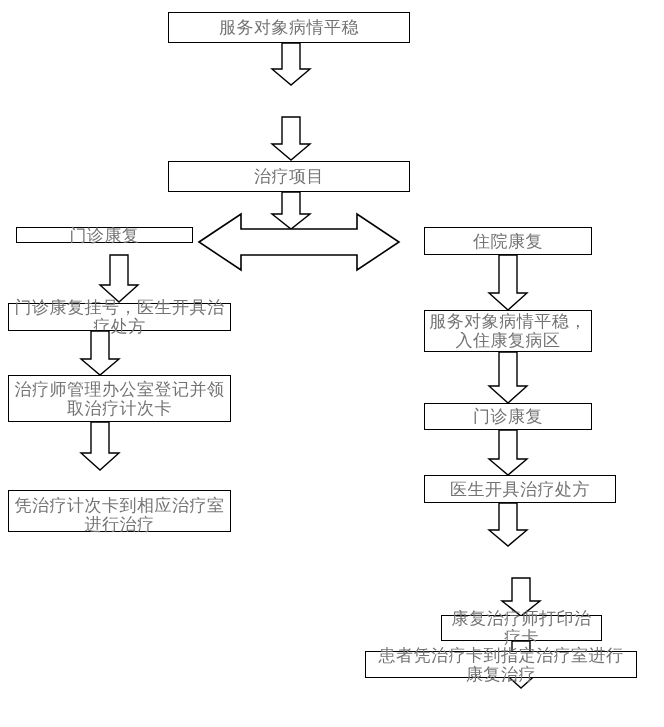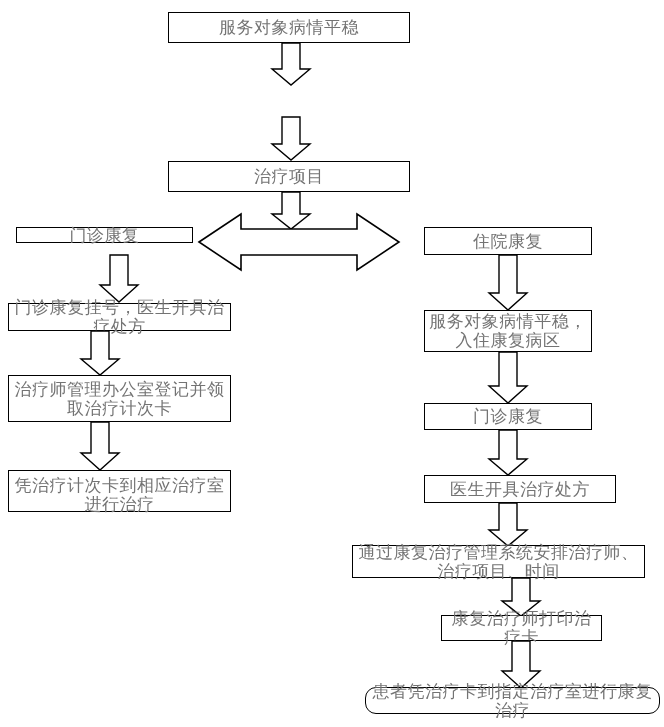--- a/index.html
+++ b/index.html
@@ -29,20 +29,21 @@
     text-align: center;
     display: flex;
     align-items: center;
     justify-content: center;
     padding: 2px 4px;
     letter-spacing: 0.5px;
   }
   .node.top-align {
     align-items: flex-start;
     padding-top: 5px;
+    margin-top: 20px;
   }
   .node .txt {
     display: block;
     width: 100%;
   }
   .arrow {
     position: absolute;
   }
   .arrow svg {
     display: block;
@@ -166,37 +167,34 @@
   <div class="node" style="left:424px; top:475px; width:192px; height:28px;">
     <span class="txt">医生开具治疗处方</span>
   </div>
 
   <div class="arrow" style="left:488px; top:503px; width:40px; height:44px;">
     <svg width="40" height="44" viewBox="0 0 40 44">
       <polygon points="11,0 29,0 29,27 39,27 20,43 1,27 11,27"></polygon>
     </svg>
   </div>
 
-  <div class="node" style="left:352px; top:545px; width:293px; height:33px;">
-    <span class="txt">通过康复治疗管理系统安排治疗师、治疗项目、时间</span>
-  </div>
 
   <div class="arrow" style="left:501px; top:578px; width:40px; height:39px;">
     <svg width="40" height="39" viewBox="0 0 40 39">
       <polygon points="11,0 29,0 29,23 39,23 20,38 1,23 11,23"></polygon>
     </svg>
   </div>
 
   <div class="node" style="left:441px; top:615px; width:161px; height:26px;">
     <span class="txt">康复治疗师打印治疗卡</span>
   </div>
 
   <div class="arrow" style="left:501px; top:641px; width:40px; height:48px;">
     <svg width="40" height="48" viewBox="0 0 40 48">
       <polygon points="11,0 29,0 29,30 39,30 20,47 1,30 11,30"></polygon>
     </svg>
   </div>
 
-  <div class="node" style="left:365px; top:687px; width:295px; height:27px;border-radius:11px;">
+  <div class="node" style="left:365px; top:651px; width:272px; height:27px;">
     <span class="txt">患者凭治疗卡到指定治疗室进行康复治疗</span>
   </div>
 
 </div>
 
 </body></html>

